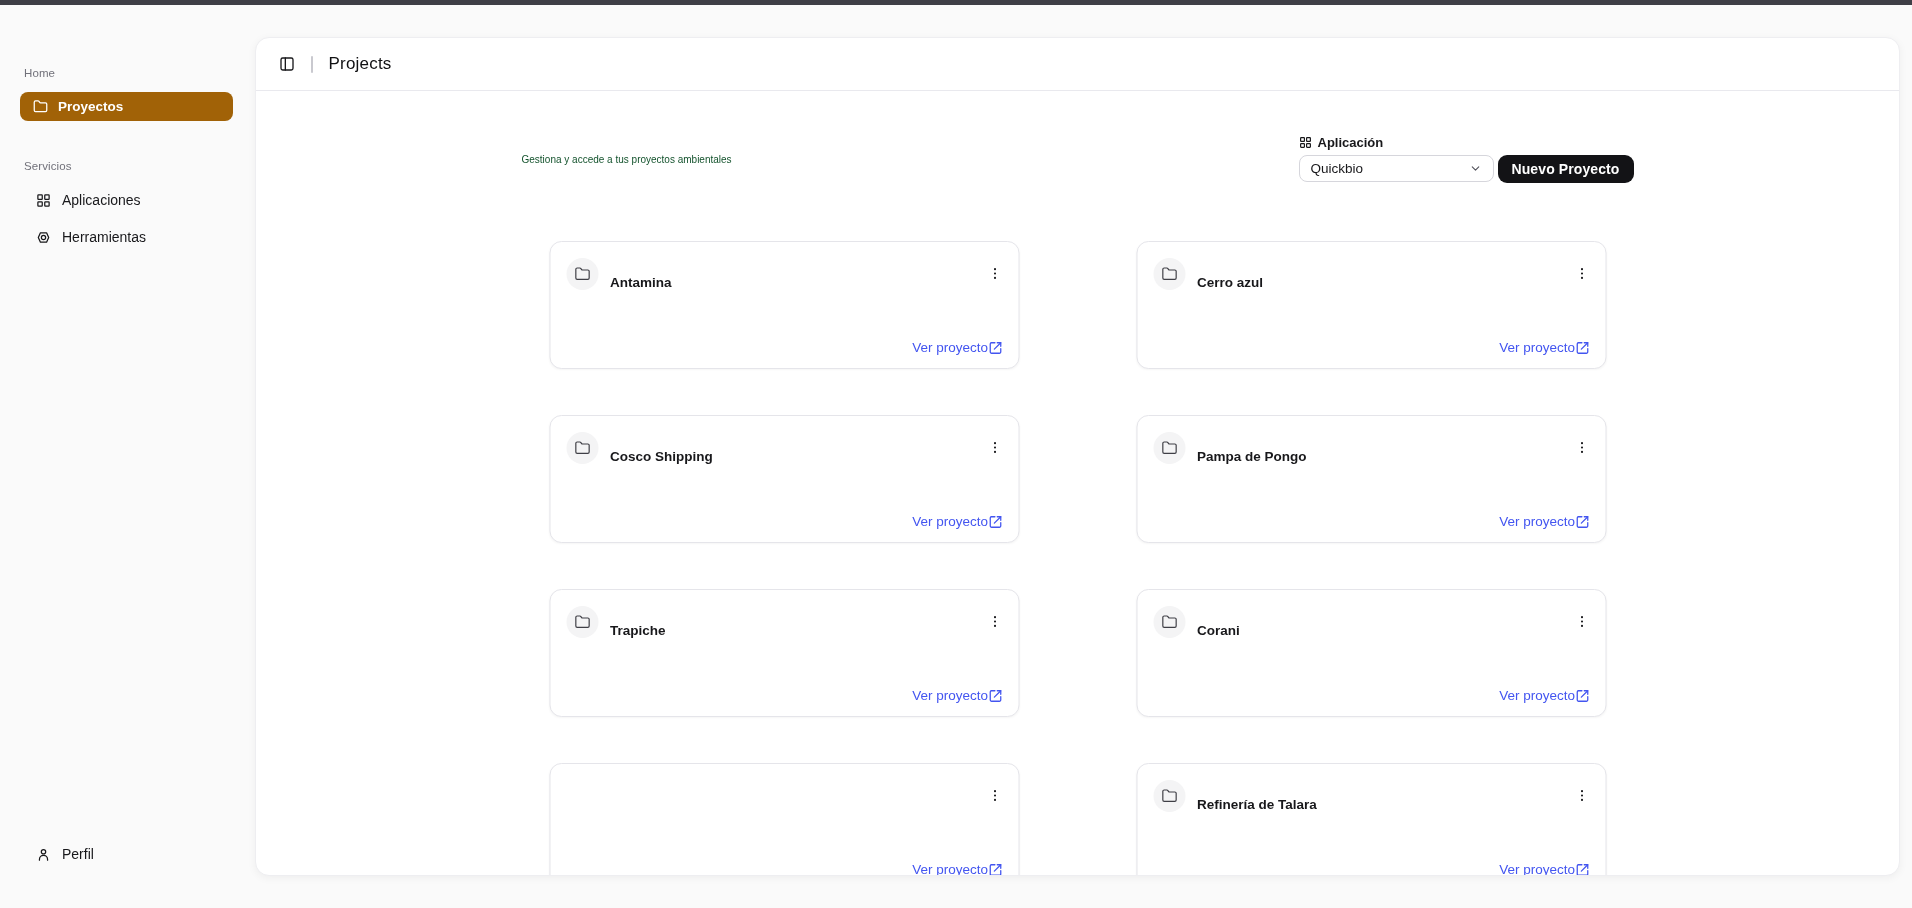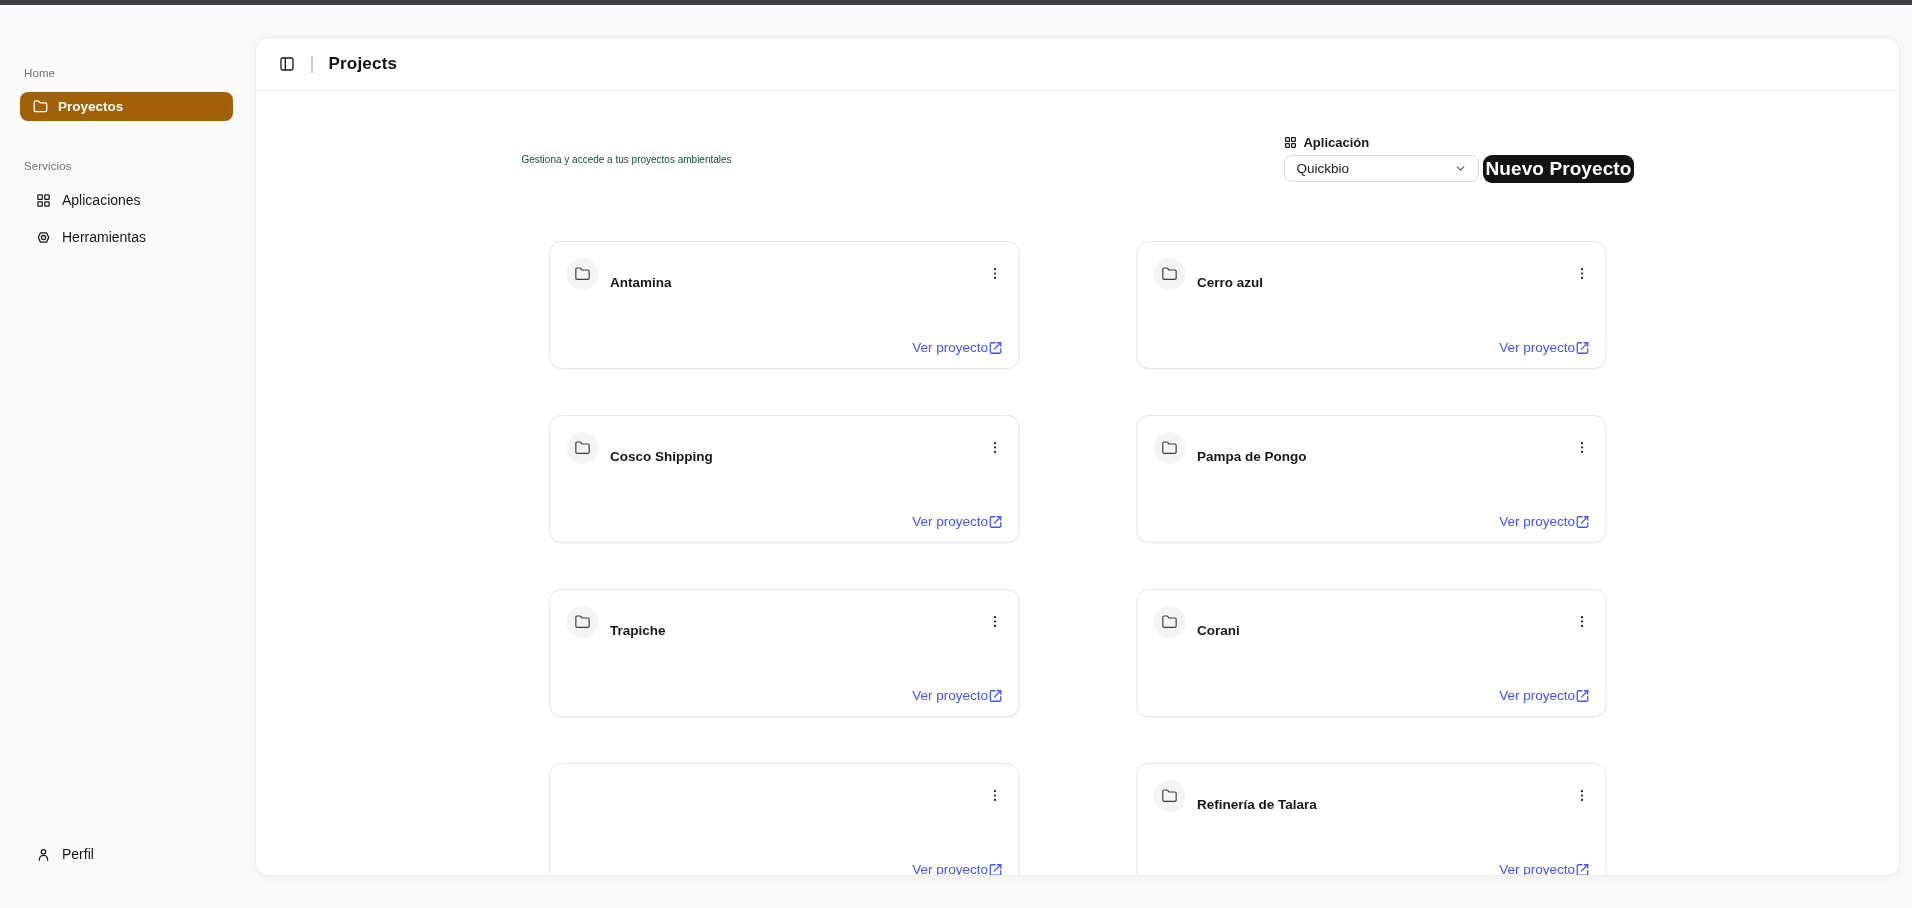--- a/index.html
+++ b/index.html
@@ -52,44 +52,44 @@
     background:#ffffff; border:1px solid #eeeef1; border-radius:14px;
     box-shadow:0 2px 8px rgba(0,0,0,.05);
     overflow:hidden;
   }
   .panel-header {
     height:53px; border-bottom:1px solid #e9e9ee;
     display:flex; align-items:center; padding-left:23px;
   }
   .toggle-btn { width:16px; height:16px; cursor:pointer; color:#18181b; }
   .vsep { width:1.5px; height:17px; background:#c9c9cf; margin:0 16px; border-radius:1px; }
-  .panel-title { font-size:17px; font-weight:700; color:#111113; letter-spacing:.2px; }
+  .panel-title { font-size:17px; font-weight:400; color:#111113; letter-spacing:.2px; }
 
   
   .toolbar {
     position:absolute; top:98px; left:50%; transform:translateX(-50%);
     width:1112px; height:46px;
     display:flex; justify-content:space-between; align-items:center;
   }
   .subtitle { font-size:10px; color:#14532d; }
   .app-control { display:flex; flex-direction:column; gap:5px; }
   .app-label-row { display:flex; align-items:center; gap:6px; color:#18181b;text-align:right; }
   .app-label-row .lbl { font-size:13px; font-weight:700; }
   .app-row { display:flex; gap:4px; }
   .app-select {
     width:195px; height:27px; background:#fff;
     border:1px solid #d6d6dc; border-radius:8px;
     display:flex; align-items:center; justify-content:space-between;
     padding:0 11px; cursor:pointer;
   }
   .app-select .val { font-size:13.5px; color:#18181b; }
   .new-project-btn {
-    height:28px; padding:0 2px; background:#131316; color:#fff;
+    height:28px; padding:0 14px; background:#131316; color:#fff;
     border:none; border-radius:9px; font-family:inherit;
-    font-size:19px; font-weight:700; letter-spacing:.1px;
+    font-size:14px; font-weight:700; letter-spacing:.1px;
     display:flex; align-items:center; cursor:pointer;
   }
 
   
   .grid {
     position:absolute; top:203px; left:50%; transform:translateX(-50%);
     width:1057px;
     display:grid; grid-template-columns:470px 470px;
     column-gap:117px; row-gap:46px; grid-auto-rows:128px;
   }

